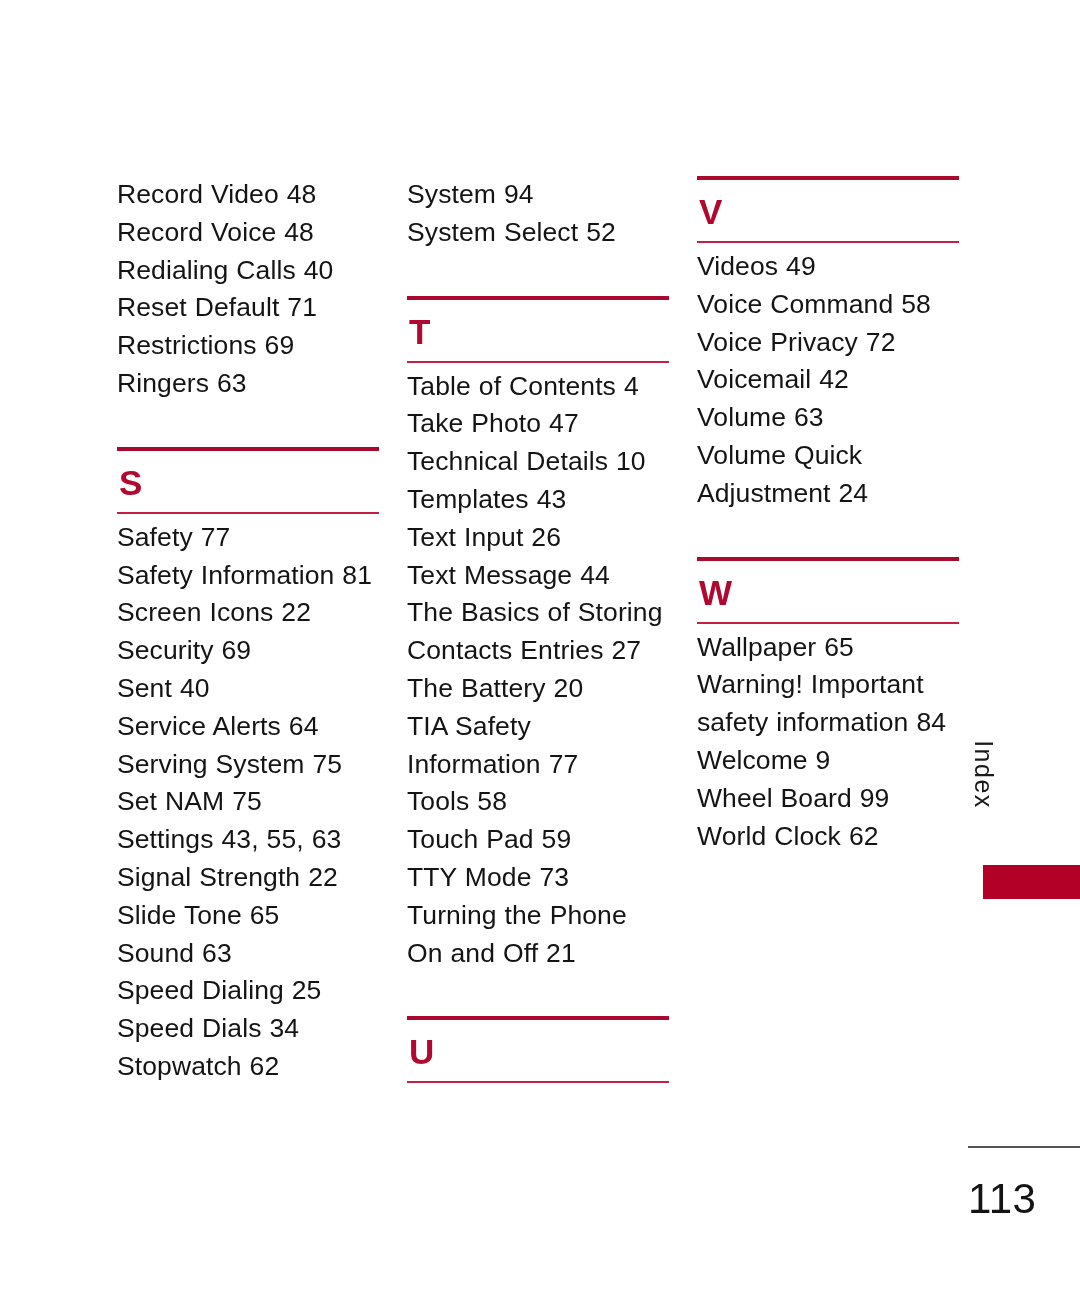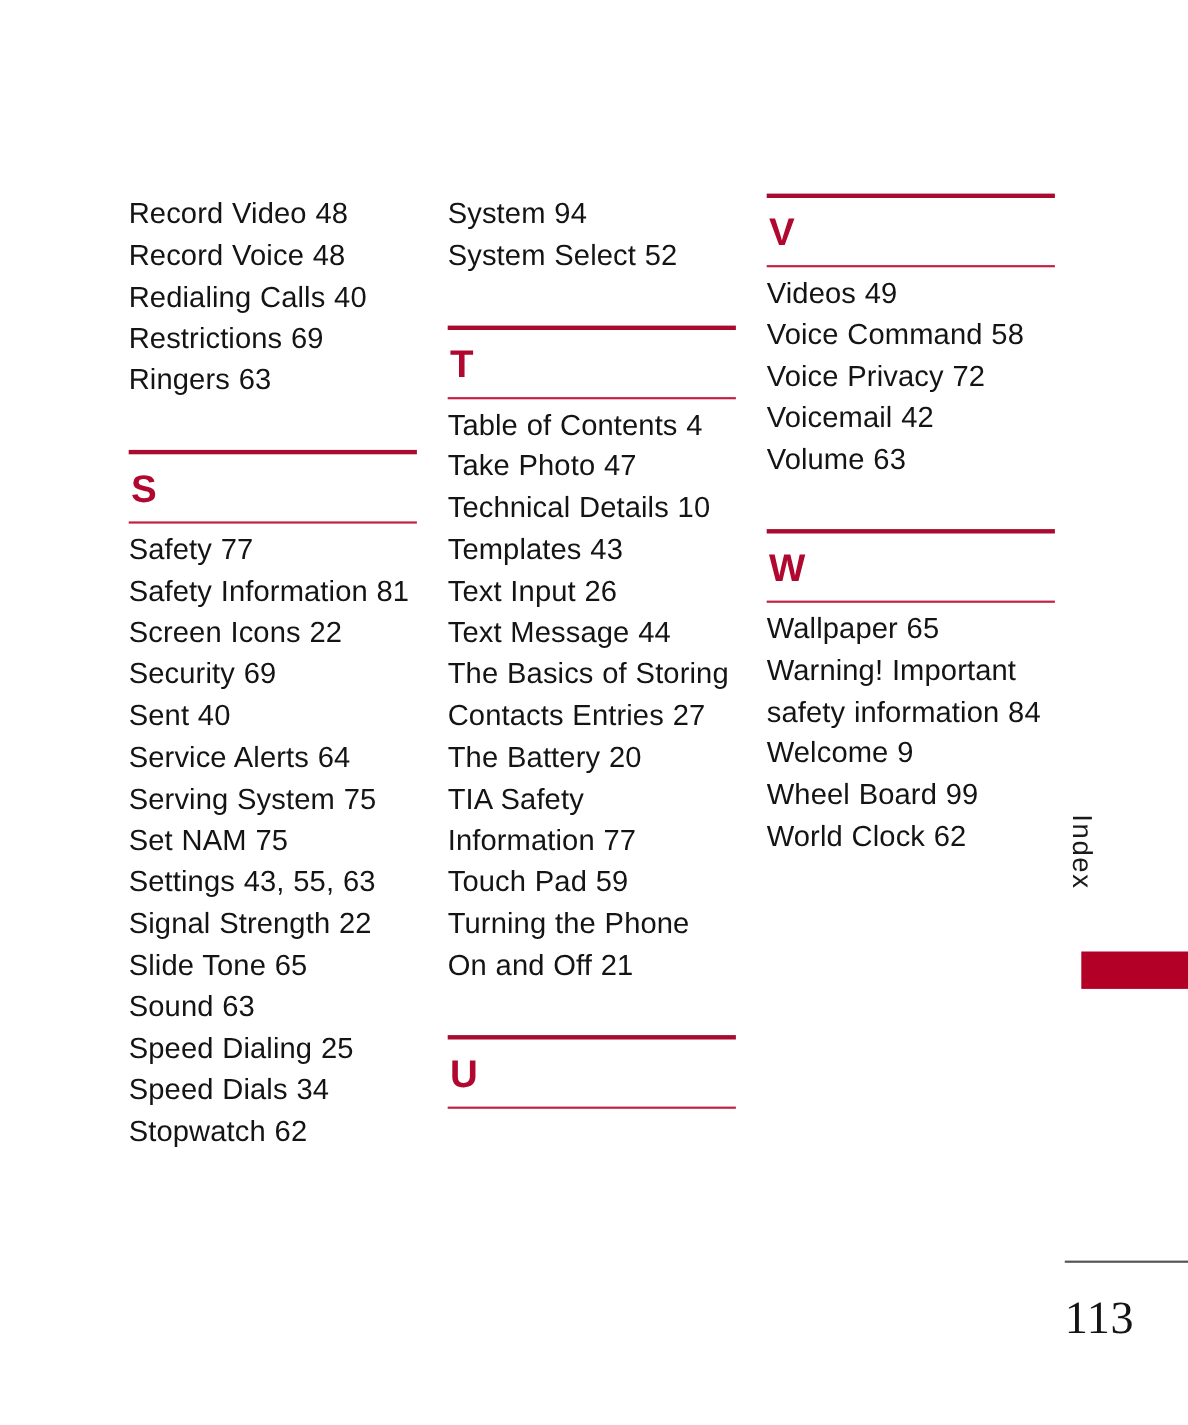--- a/index.html
+++ b/index.html
@@ -118,36 +118,36 @@
   .page-number {
     position: absolute;
     left: 968px;
     top: 1178px;
     width: 80px;
     font-size: 42px;
     line-height: 1;
     font-weight: 400;
     color: #141414;
     letter-spacing: 0.5px;
-    font-family: Liberation Serif, serif;
   }
 </style>
 </head>
 <body>
 
 <div class="page">
 
   <div class="columns">
 
     <div class="column col-1">
 
       <div>
         <div class="entry">Record Video 48</div>
         <div class="entry">Record Voice 48</div>
         <div class="entry">Redialing Calls 40</div>
+        <div class="entry">Reset Default 71</div>
         <div class="entry">Restrictions 69</div>
         <div class="entry">Ringers 63</div>
       </div>
 
       <div class="gap-before-head"></div>
       <div class="section-head">
         <div class="rule-thick"></div>
         <div class="section-letter">S</div>
         <div class="rule-thin"></div>
       </div>
@@ -190,21 +190,23 @@
       <div>
         <div class="entry">Table of Contents 4</div>
         <div class="entry">Take Photo 47</div>
         <div class="entry">Technical Details 10</div>
         <div class="entry">Templates 43</div>
         <div class="entry">Text Input 26</div>
         <div class="entry">Text Message 44</div>
         <div class="entry">The Basics of Storing Contacts Entries 27</div>
         <div class="entry">The Battery 20</div>
         <div class="entry">TIA Safety Information 77</div>
+        <div class="entry">Tools 58</div>
         <div class="entry">Touch Pad 59</div>
+        <div class="entry">TTY Mode 73</div>
         <div class="entry">Turning the Phone On and Off 21</div>
       </div>
 
       <div class="gap-before-head"></div>
       <div class="section-head">
         <div class="rule-thick"></div>
         <div class="section-letter">U</div>
         <div class="rule-thin"></div>
       </div>
       <div class="gap-after-head"></div>
@@ -219,20 +221,21 @@
         <div class="rule-thin"></div>
       </div>
       <div class="gap-after-head"></div>
 
       <div>
         <div class="entry">Videos 49</div>
         <div class="entry">Voice Command 58</div>
         <div class="entry">Voice Privacy 72</div>
         <div class="entry">Voicemail 42</div>
         <div class="entry">Volume 63</div>
+        <div class="entry">Volume Quick Adjustment 24</div>
       </div>
 
       <div class="gap-before-head"></div>
       <div class="section-head">
         <div class="rule-thick"></div>
         <div class="section-letter">W</div>
         <div class="rule-thin"></div>
       </div>
       <div class="gap-after-head"></div>
 

